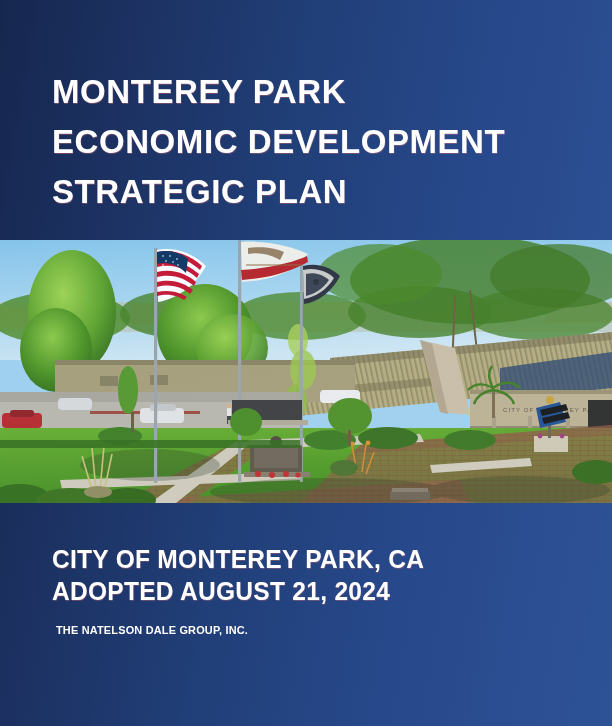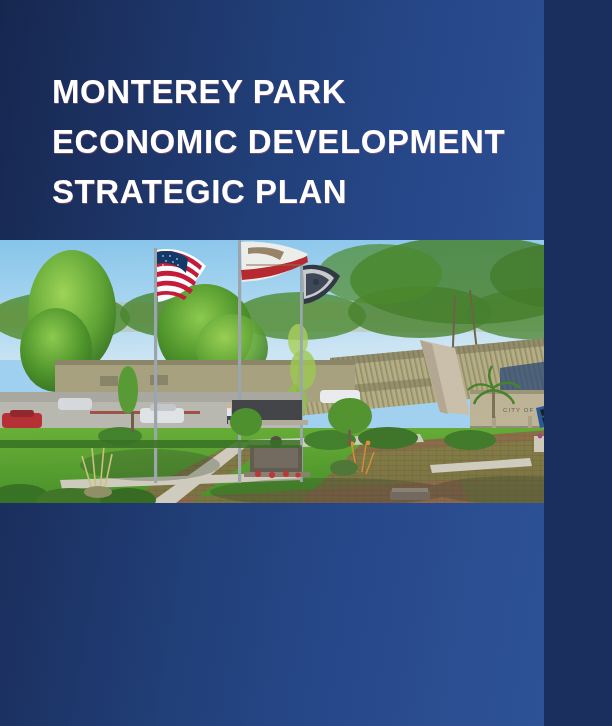--- a/index.html
+++ b/index.html
@@ -4,21 +4,21 @@
 <style>
   * { margin:0; padding:0; box-sizing:border-box; }
   html,body { width:612px; height:726px; overflow:hidden; }
   body {
     font-family:"Liberation Sans", sans-serif;
     background:#1b2f5e;
   }
 
   .cover {
     position:relative;
-    width:544px; height:726px;
+    width:612px; height:726px;
     background:linear-gradient(100deg,#16274f 0%,#1c3161 18%,#21407a 45%,#27488a 68%,#2c4f93 88%,#2e5296 100%);
     overflow:hidden;
   }
 
   
   .title-block {
     position:absolute;
     left:52px; top:66px;
     width:530px;
   }
@@ -365,14 +365,19 @@
           <path d="M493 150 C506 152 512 158 514 164"></path>
         </g>
       </g>
 
       <rect x="0" y="200" width="300" height="8" fill="#2f6a17" opacity="0.85"></rect>
 
       <rect x="0" y="0" width="612" height="263" fill="url(#skyGrad)" opacity="0.06"></rect>
     </svg>
   </div>
 
+  <div class="footer-block">
+    <div class="footer-line">CITY OF MONTEREY PARK, CA</div>
+    <div class="footer-line">ADOPTED AUGUST 21, 2024</div>
+    <div class="credit-line">THE NATELSON DALE GROUP, INC.</div>
+  </div>
 
 </div>
 
 </body></html>

